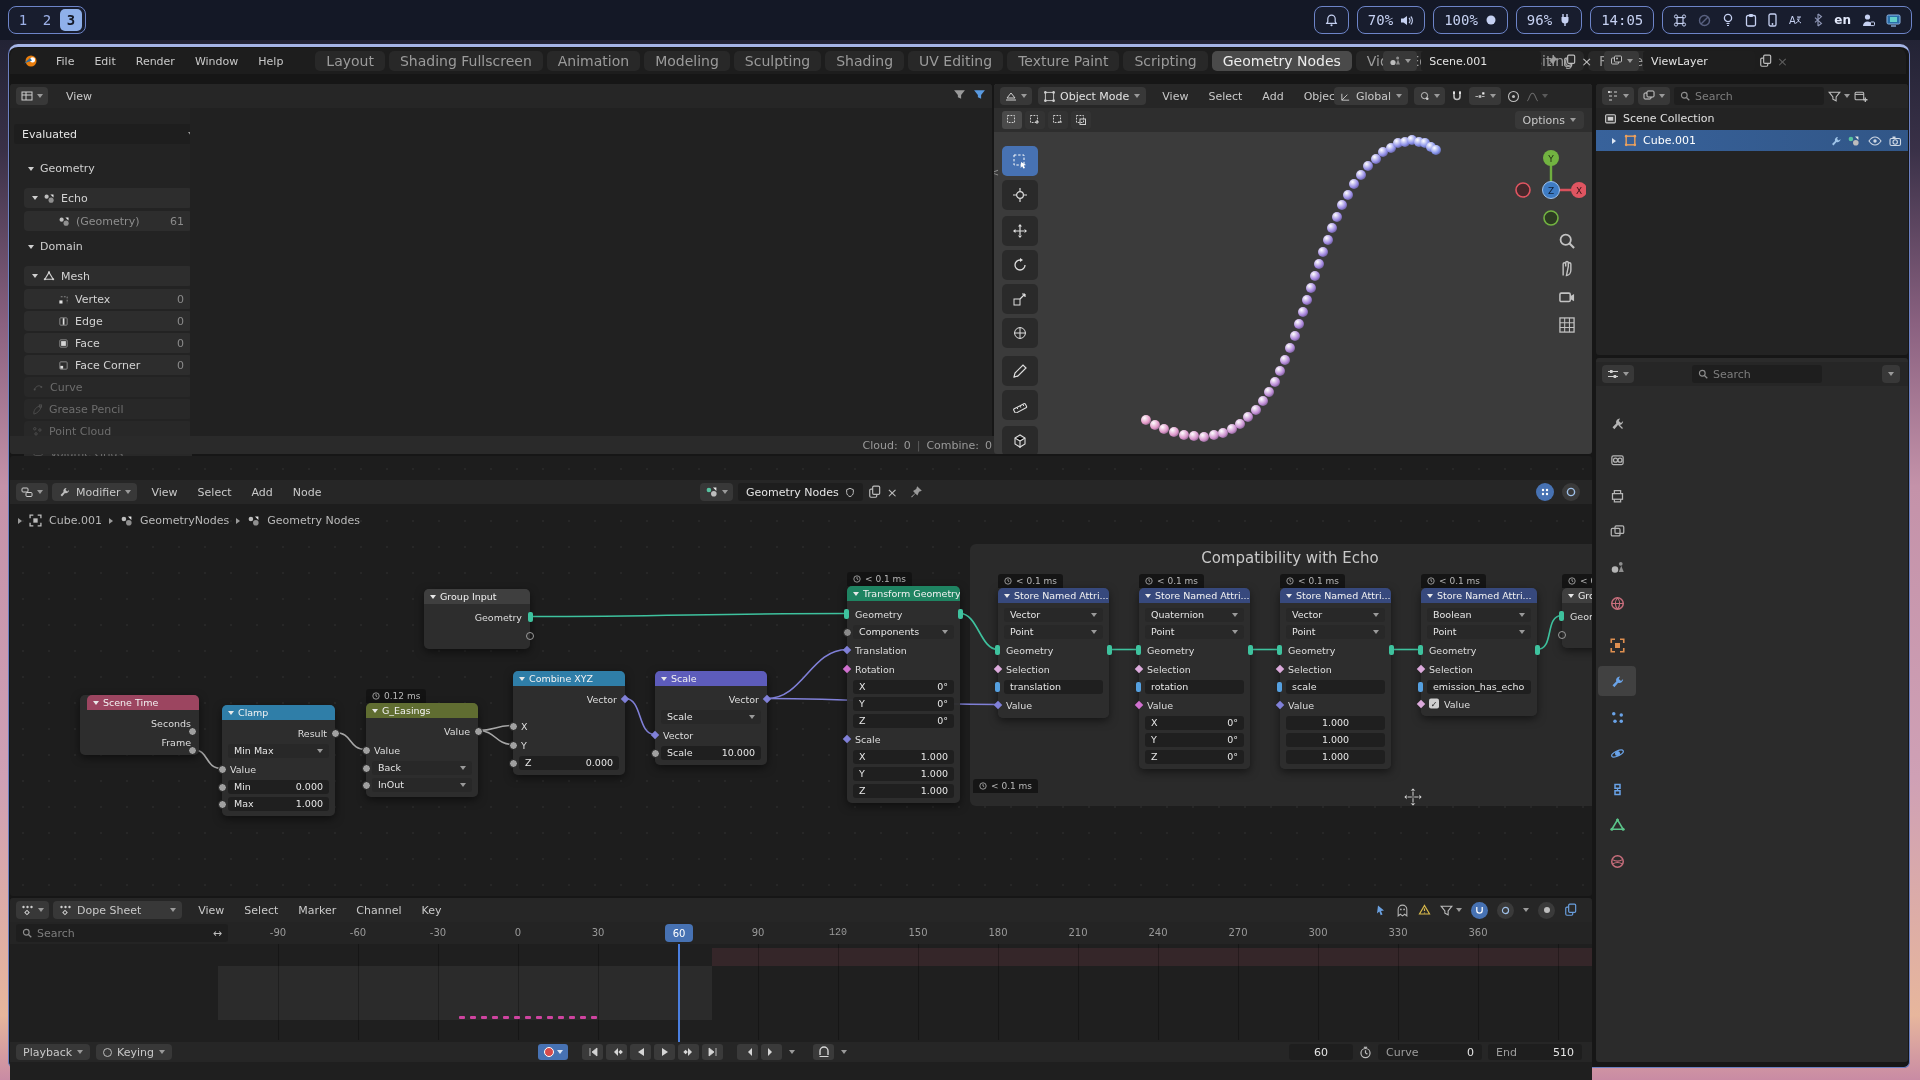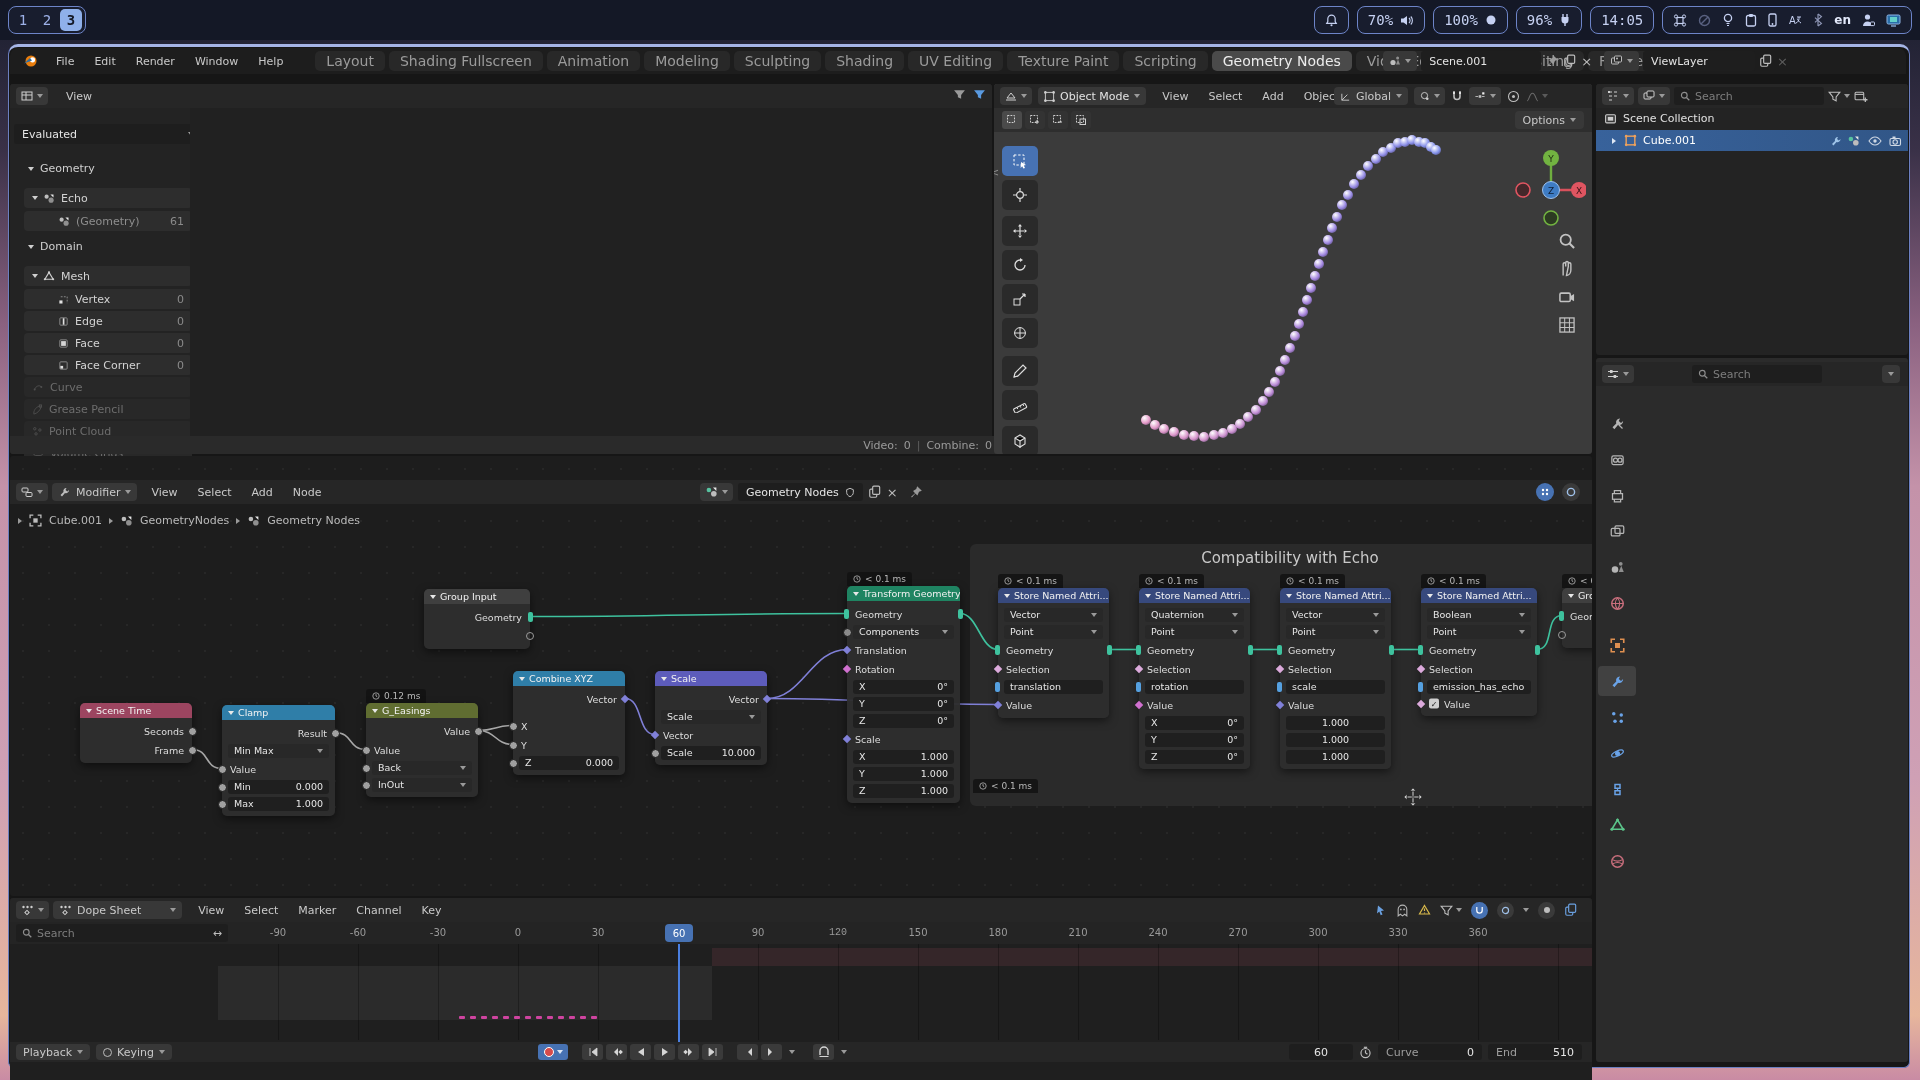--- a/index.html
+++ b/index.html
@@ -382,21 +382,21 @@
           <span style="display: flex; margin-right: 6px; opacity: 0.45;">
             <svg width="12" height="10" viewBox="0 0 12 12">
               <path d="M3 9a2.4 2.4 0 0 1-.5-4.7A3 3 0 0 1 8.3 3.6 2.6 2.6 0 0 1 9.4 9z" fill="none" stroke="#7d7d7d" stroke-width="1.1"></path>
             </svg>
           </span>
           <span>Volume Grids</span>
         </div>
       </div>
     <div class="abs" style="left:180px;top:24px;width:802px;height:328px;background:#212121;"></div>
     <div class="abs row" style="left:0;top:352px;width:100%;height:18px;background:#2a2a2a;border-radius:0 0 3px 3px;justify-content:flex-end;padding-right:26px;gap:6px;color:#9a9a9a;">
-      <span>Video:</span>
+      <span>Cloud:</span>
       <span>0</span>
       <span style="color:#5e5e5e;">|</span>
       <span>Combine:</span>
       <span>0</span>
     </div>
   </div>
 
   <div class="abs" style="left:994px;top:84px;width:598px;height:370px;background:#3b3b3b;border-radius:3px;overflow:hidden;">
     <div class="abs hdrbar row" style="left:0;top:0;width:100%;height:24px;">
       <div class="row btnish" style="height:18px;margin-left:6px;padding:0 5px;gap:4px;">
@@ -921,21 +921,21 @@
           </div>
           <div style="height: 3px;"></div>
           <div class="nrow" style="height: 19px;">
             <div style="position:absolute;right:8px;top:50%;transform:translateY(-50%);">Geometry</div>
           </div>
           <div class="nrow" style="height: 19px;"></div>
           <div style="height: 4px;"></div>
         </div>
         <div class="sock" style="width: 5px; height: 10px; border-radius: 2px; background: rgb(62, 194, 158); left: 518px; top: 155.5px;"></div>
         <div class="sock" style="width: 6px; height: 6px; border-radius: 50%; border: 1.4px solid rgb(154, 154, 154); left: 516px; top: 175.5px;"></div>
-        <div class="node" style="left: 70px; top: 247px; width: 112px;">
+        <div class="node" style="left: 70px; top: 239px; width: 112px; padding-left: 7px;">
           <div class="node-h" style="background: rgb(156, 69, 96);">
             <span class="cv" style="border-top-color:#e8e8e8;"></span>
             <span>Scene Time</span>
           </div>
           <div style="height: 3px;"></div>
           <div class="nrow" style="height: 19px;">
             <div style="position:absolute;right:8px;top:50%;transform:translateY(-50%);">Seconds</div>
           </div>
           <div class="nrow" style="height: 19px;">
             <div style="position:absolute;right:8px;top:50%;transform:translateY(-50%);">Frame</div>

